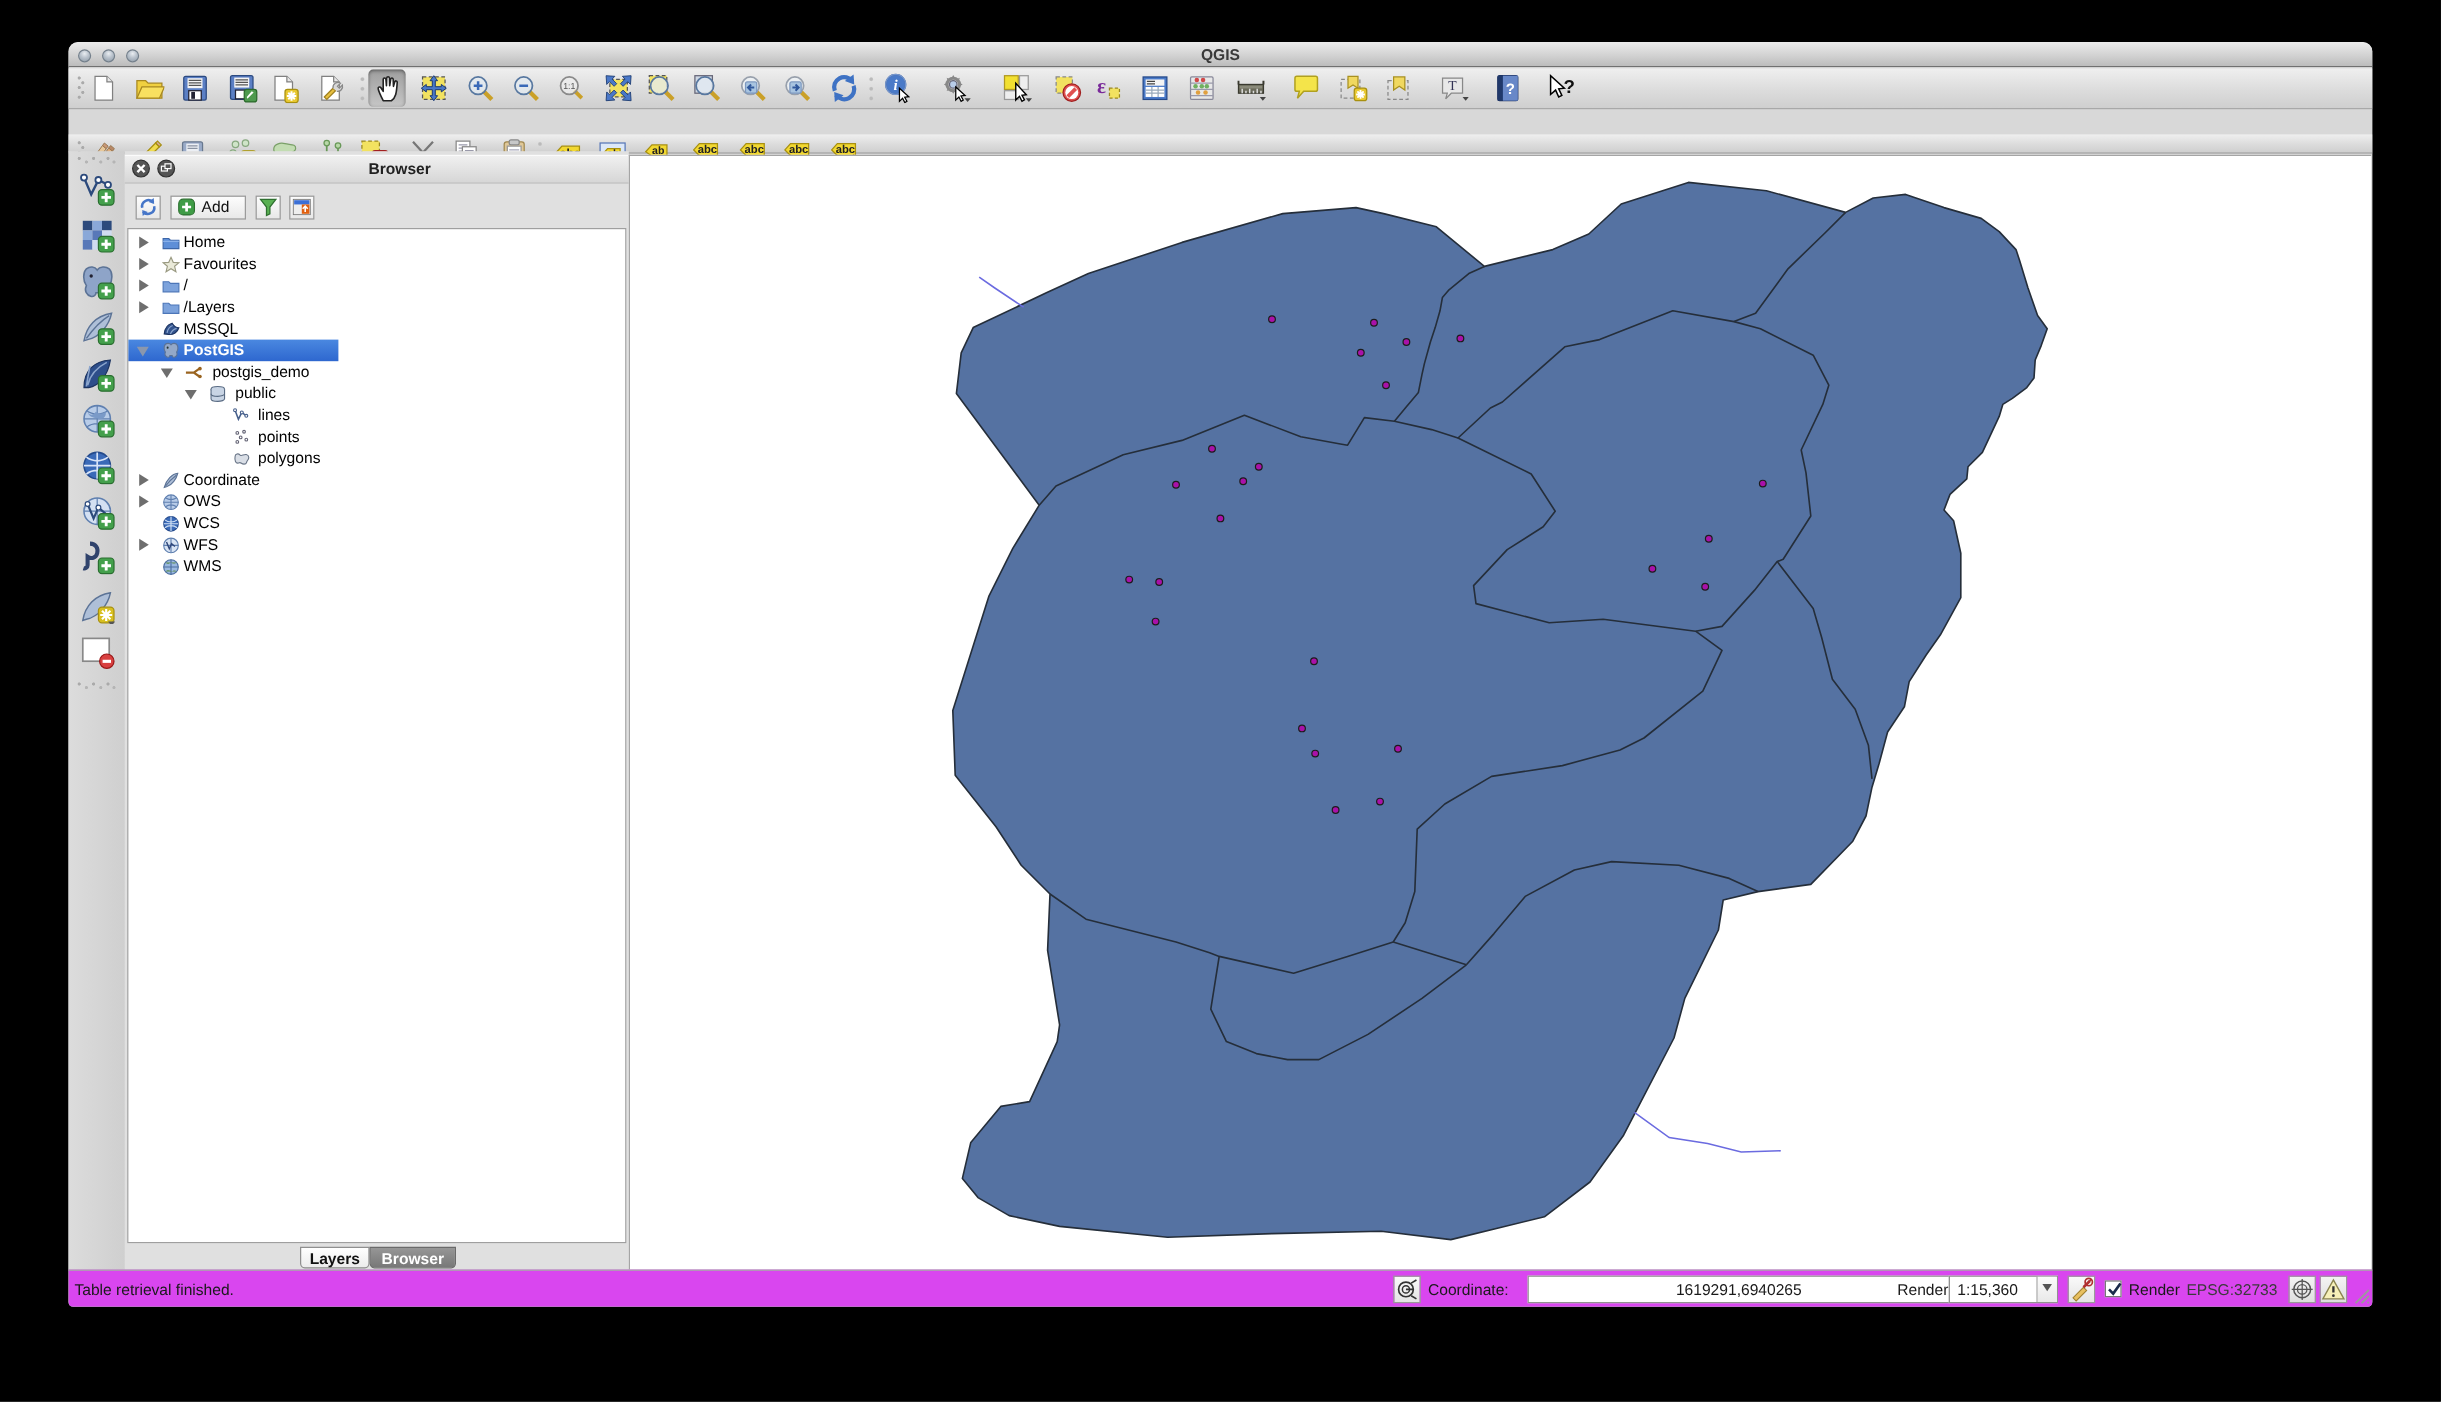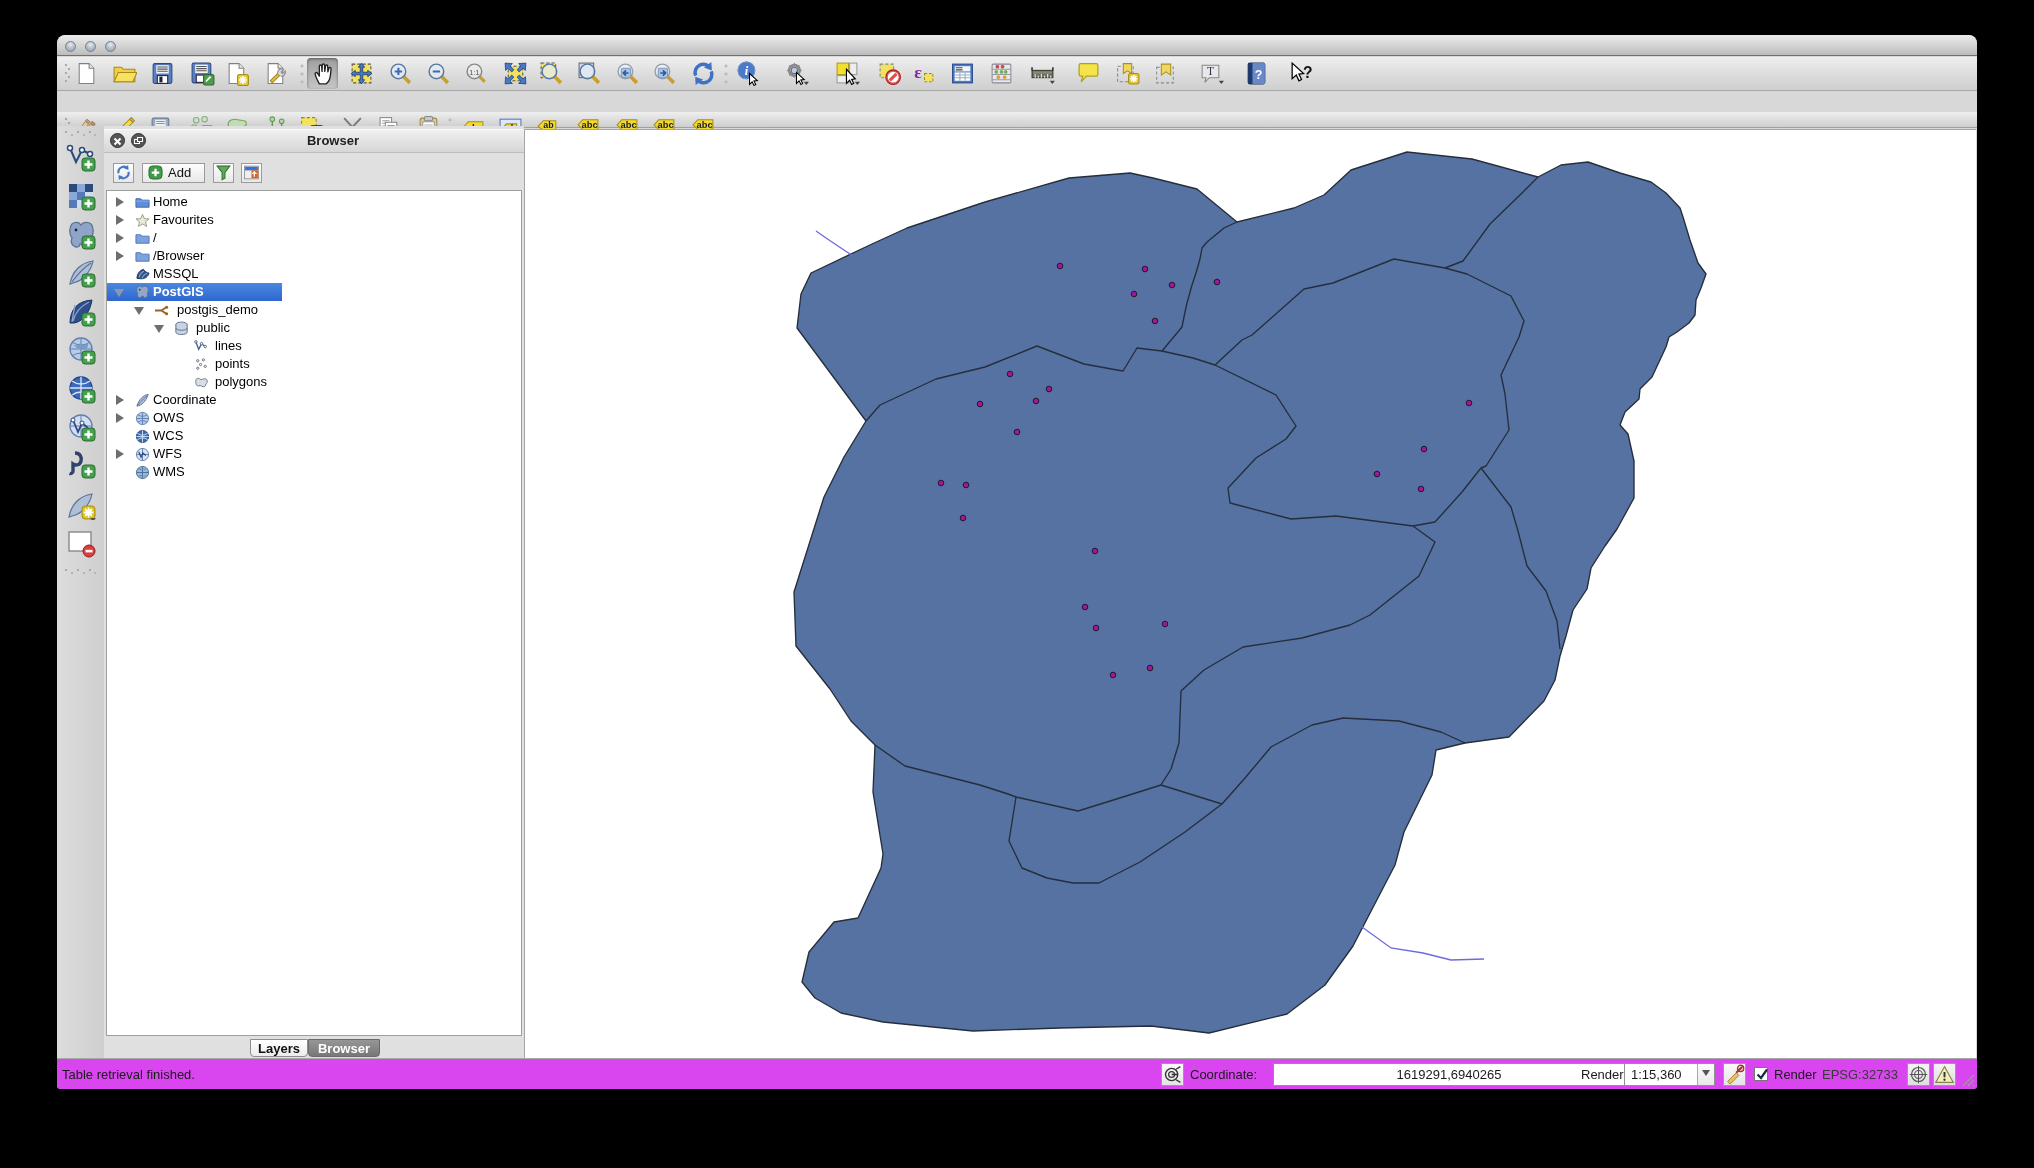--- a/index.html
+++ b/index.html
@@ -65,20 +65,21 @@
 #psel { position:absolute; left:0px; top:0px; width:175px; height:18px;
   background:linear-gradient(#4a88e0,#2e67cf); }
 </style>
 </head>
 <body>
 <div id="win">
   <div id="titlebar">
     <div class="tl" style="left:8px;"></div>
     <div class="tl" style="left:28px;"></div>
     <div class="tl" style="left:48px;"></div>
+    <div id="wtitle">QGIS</div>
   </div>
   <div id="tb1" class="toolbar">
     <div class="grip" style="left:7px;"></div>
     <svg class="icn" style="left:17px;" viewBox="0 0 24 24">
         <path d="M5 2.5 L14.5 2.5 L19 7 L19 21.5 L5 21.5 Z" fill="#fff" stroke="#808080"></path>
         <path d="M14.5 2.5 L14.5 7 L19 7" fill="#e8e8e8" stroke="#808080"></path>
       </svg>
     <svg class="icn" style="left:55px;" viewBox="0 0 24 24">
         <path d="M2 6 L9 6 L11 8 L22 8 L22 20 L2 20 Z" fill="#f0d040" stroke="#a88820"></path>
         <path d="M2 20 L6 11 L24 11 L20 20 Z" fill="#f8e060" stroke="#a88820"></path>
@@ -499,21 +500,21 @@
           <svg class="ticon" style="left:28px;" viewBox="0 0 16 16">
             <path d="M1 4 L6 4 L7.5 5.5 L15 5.5 L15 13 L1 13 Z" fill="#7da3dc" stroke="#4c76b8"></path>
           </svg>
           <span class="tlabel" style="left:46px;">/</span>
         </div>
       <div class="trow" style="top:56px;">
           <span class="tarr arr-r" style="left:9px;"></span>
           <svg class="ticon" style="left:28px;" viewBox="0 0 16 16">
             <path d="M1 4 L6 4 L7.5 5.5 L15 5.5 L15 13 L1 13 Z" fill="#7da3dc" stroke="#4c76b8"></path>
           </svg>
-          <span class="tlabel" style="left:46px;">/Browser</span>
+          <span class="tlabel" style="left:46px;">/Layers</span>
         </div>
       <div class="trow" style="top:74px;">
           <svg class="ticon" style="left:28px;" viewBox="0 0 16 16">
             <path d="M2 12 C2.5 7 5 3.5 9 2.5 C10.5 5 13 6.5 15 6.5 C14 10.5 10 13 6 12.5 Z" fill="#33548e" stroke="#1c3360"></path>
             <path d="M4.5 11 C5 8 7 5.5 9.5 4.5 M7.5 12 C8.5 9.5 10.5 7.5 13 7" stroke="#8aa4cc" fill="none" stroke-width="1.1"></path>
           </svg>
           <span class="tlabel" style="left:46px;">MSSQL</span>
         </div>
       <div class="trow" style="top:92px;">
           <div id="psel"></div>

